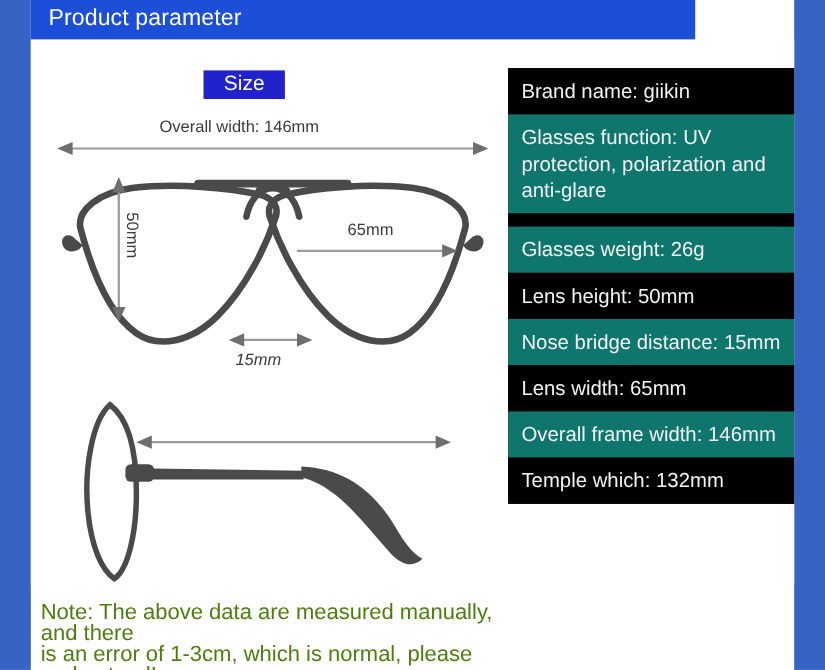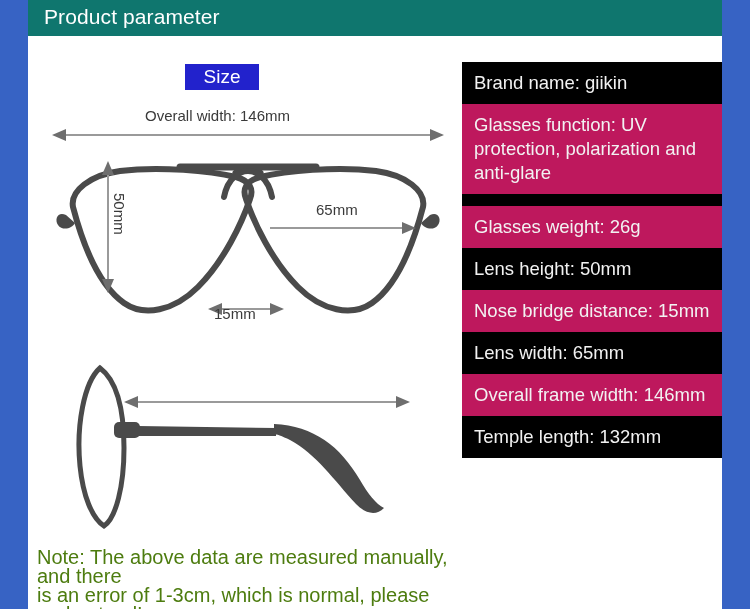--- a/index.html
+++ b/index.html
@@ -23,23 +23,23 @@
     background: #3763C4;
   }
   .rail-left  { left: 0;   top: 0; width: 28px;  height: 609px; }
   .rail-right { left: 722px; top: 0; width: 28px; height: 609px; }
 
   
   #header-bar {
     position: absolute;
     left: 28px;
     top: 0;
-    width: 694px;
+    width: 604px;
     height: 36px;
-    background: #0f766e;
+    background: #1d4ed8;
   }
   #header-title {
     position: absolute;
     left: 16px;
     top: 5px;
     color: #ffffff;
     font-size: 21px;
     letter-spacing: .1px;
     white-space: nowrap;
   }
@@ -106,21 +106,21 @@
     width: 260px;
     background: #000000;
   }
   .spec-row {
     color: #f2f2f2;
     font-size: 18.5px;
     line-height: 24px;
     padding: 9px 4px 9px 12px;
   }
   .spec-row.dark  { background: #000000; }
-  .spec-row.light { background: #be185d; }
+  .spec-row.light { background: #0f766e; }
   .spec-spacer {
     background: #000000;
     height: 12px;
   }
 </style>
 </head>
 <body>
 
 <div id="page">
 
@@ -178,21 +178,21 @@
         <g stroke="#9a9a9a" stroke-width="2" fill="#6e6e6e">
           <line x1="188" y1="198" x2="248" y2="198"></line>
           <polygon points="180,198 194,192 194,204" stroke="none"></polygon>
           <polygon points="256,198 242,192 242,204" stroke="none"></polygon>
         </g>
       </svg>
 
       <div class="dim-label" style="left:117px; top:-4px;">Overall width: 146mm</div>
       <div class="dim-label vertical" style="left:100px; top:82px;">50mm</div>
       <div class="dim-label" style="left:288px; top:90px;">65mm</div>
-      <div class="dim-label" style="left:186px; top:194px;">15mm</div>
+      <div class="dim-label" style="left:186px; top:208px;font-style:italic;">15mm</div>
     </div>
 
     <div id="side-diagram" class="diagram">
       <svg width="440" height="190" viewBox="0 0 440 190">
 
         <path d="M72,12 C56,26 48,70 52,110 C55,140 64,162 76,170
                  C88,162 96,130 96,92 C96,52 88,24 72,12 Z" fill="none" stroke="#4a4a4a" stroke-width="5"></path>
 
         <rect x="86" y="66" width="26" height="16" rx="5" fill="#4a4a4a"></rect>
 
@@ -218,17 +218,17 @@
 
     <div id="spec-panel">
         <div class="spec-row dark">Brand name: giikin</div>
         <div class="spec-row light">Glasses function: UV protection, polarization and anti-glare</div>
         <div class="spec-spacer"></div>
         <div class="spec-row light">Glasses weight: 26g</div>
         <div class="spec-row dark">Lens height: 50mm</div>
         <div class="spec-row light">Nose bridge distance: 15mm</div>
         <div class="spec-row dark">Lens width: 65mm</div>
         <div class="spec-row light">Overall frame width: 146mm</div>
-        <div class="spec-row dark">Temple length: 132mm</div>
+        <div class="spec-row dark">Temple which: 132mm</div>
       </div>
 
   </div>
 </div>
 
 </body></html>

